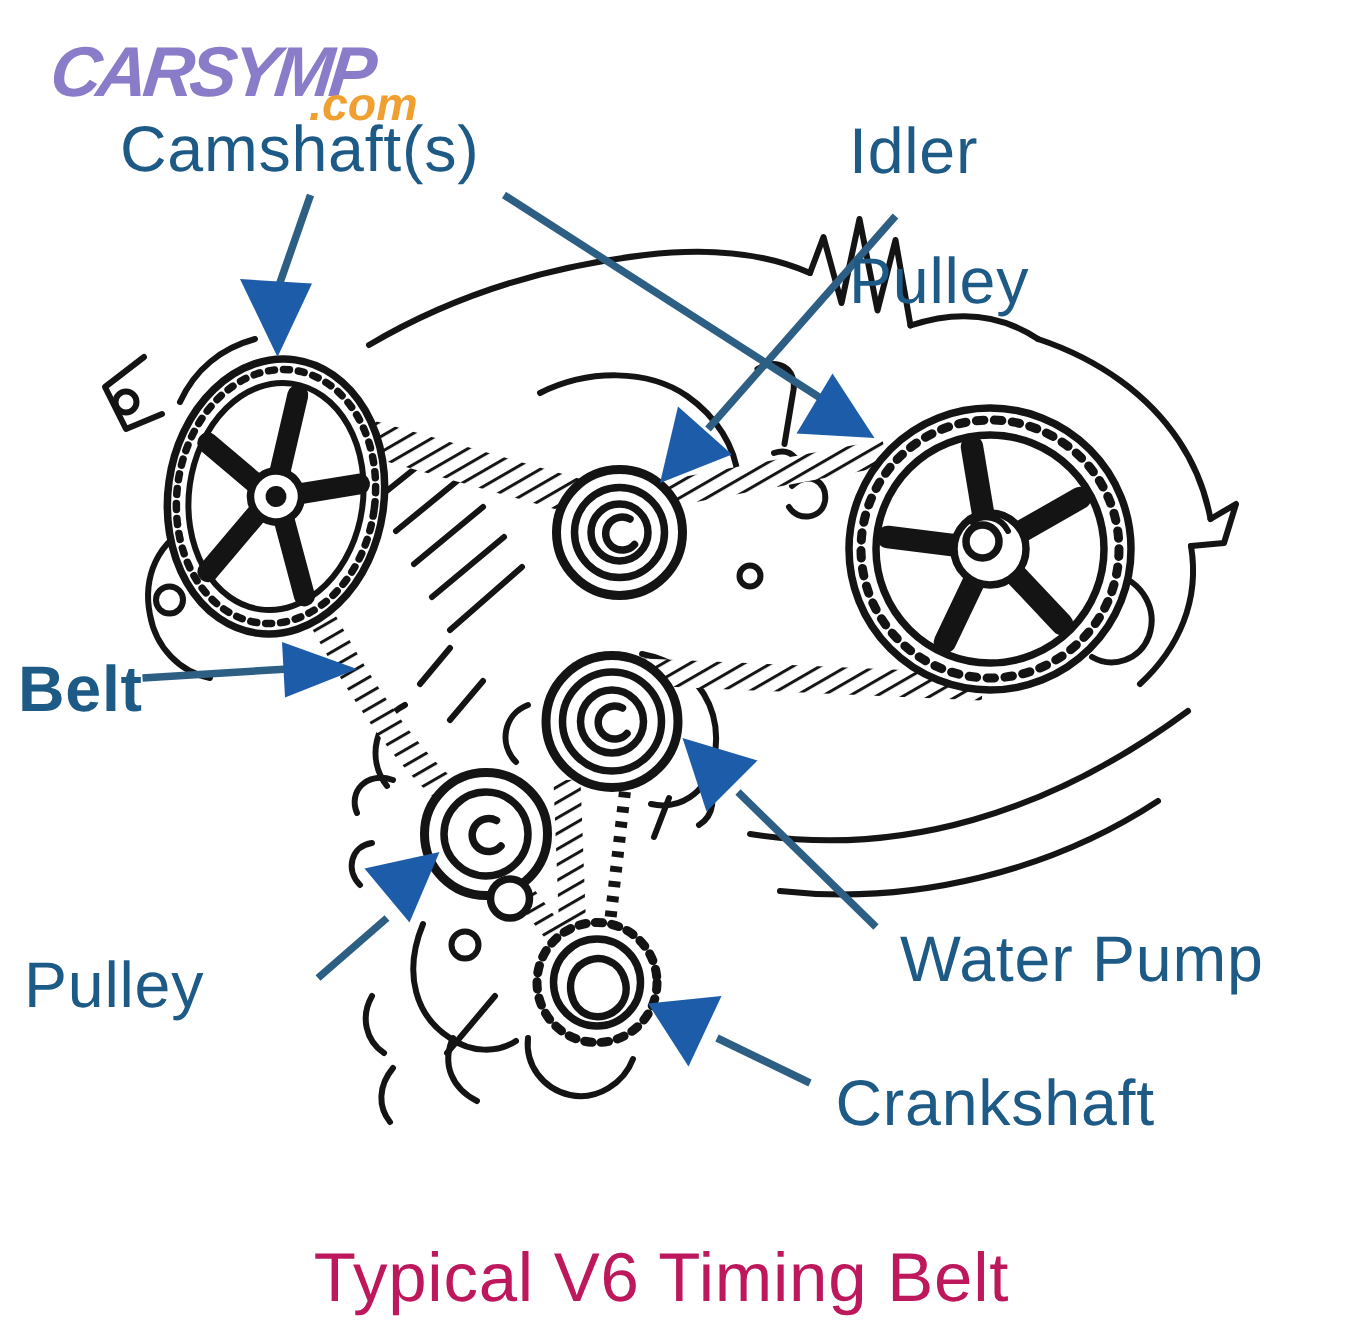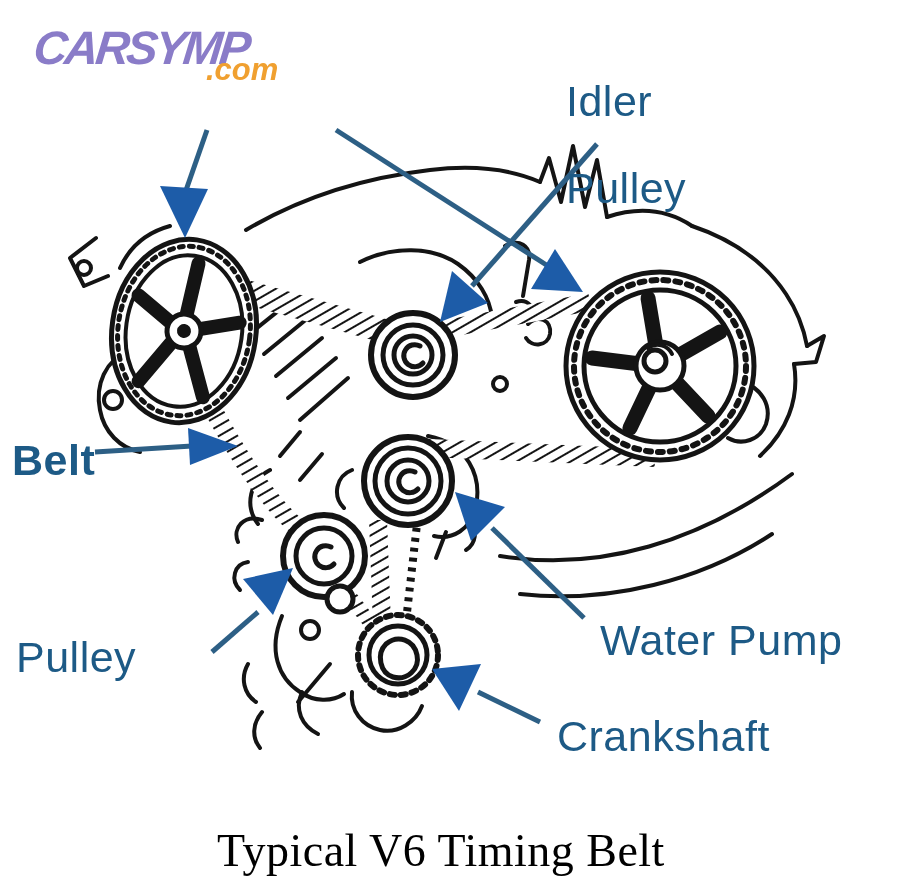--- a/index.html
+++ b/index.html
@@ -8,21 +8,21 @@
     font-family:"Liberation Sans",sans-serif;overflow:hidden;
   }
   .lineart{position:absolute;left:0;top:0;}
   .diagram-label{
     position:absolute;color:#1d5a86;font-size:43px;line-height:1.12;
     letter-spacing:.5px;white-space:nowrap;
   }
   .label-line{display:block;margin-top:39px;}
   .caption{
     position:absolute;left:4px;right:22px;top:824px;text-align:center;
-    color:#000000;font-size:46px;letter-spacing:.5px;font-weight:500;font-family:Liberation Serif, serif;
+    color:#be185d;font-size:46px;letter-spacing:.5px;font-weight:500;
   }
   .logo{position:absolute;left:34px;top:20px;width:260px;height:64px;}
   .logo-brand{
     position:absolute;left:0;top:0;font-size:47px;font-weight:800;
     font-style:italic;color:#8a7cc8;letter-spacing:-3px;transform:skewX(-6deg);
   }
   .logo-tld{
     position:absolute;left:172px;top:32px;font-size:31px;font-weight:700;
     font-style:italic;color:#f0a030;letter-spacing:0px;
   }
@@ -191,20 +191,21 @@
         <polygon points="432,669 481,664 459,711" fill="#1d5ca8"></polygon>
       </g>
     </g>
   </svg>
 
   <div class="logo">
     <span class="logo-brand">CARSYMP</span>
     <span class="logo-tld">.com</span>
   </div>
 
+  <div class="diagram-label" style="left:80px;top:76px;">Camshaft(s)</div>
 
   <div class="diagram-label" style="left:566px;top:38px;">
     <span class="label-line">Idler</span>
     <span class="label-line">Pulley</span>
   </div>
 
   <div class="diagram-label" style="left:12px;top:436px;font-weight:bold;">Belt</div>
 
   <div class="diagram-label" style="left:16px;top:594px;">
     <span class="label-line">Pulley</span>

